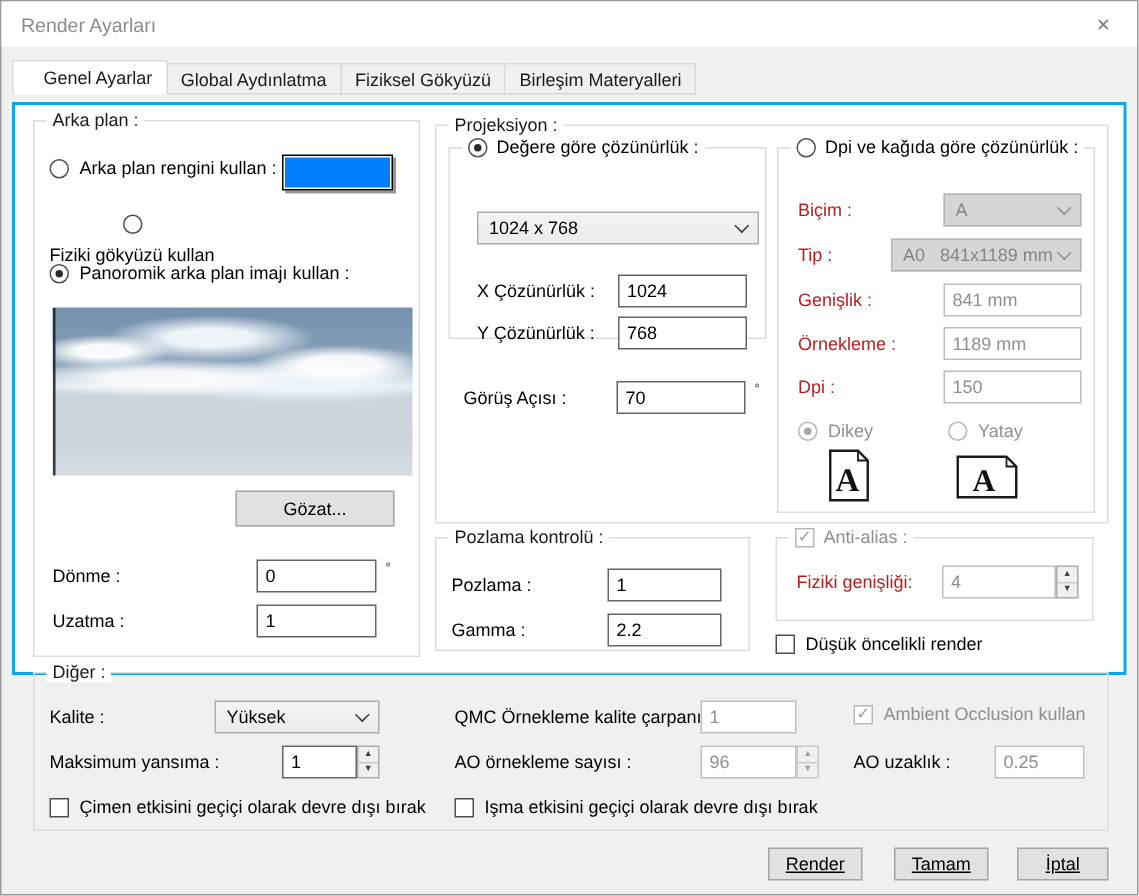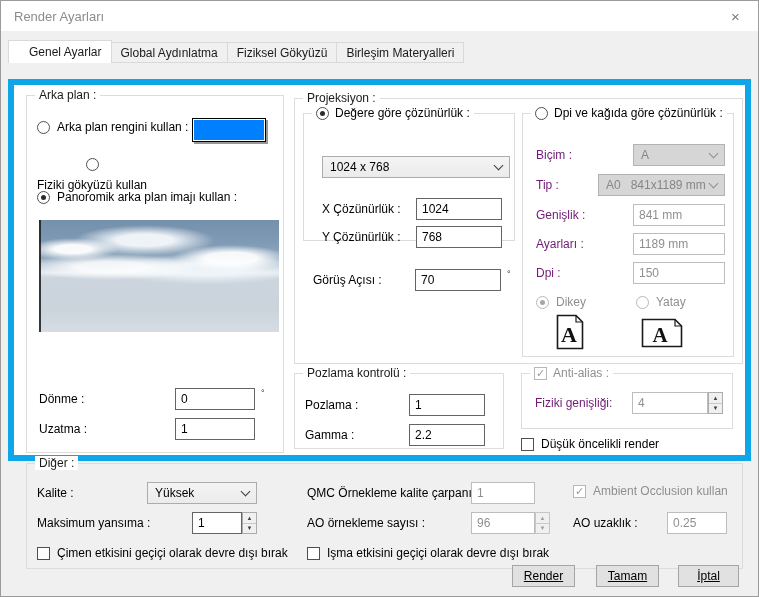--- a/index.html
+++ b/index.html
@@ -8,28 +8,28 @@
 
   .titlebar { position:absolute; left:1px; top:1px; width:757px; height:30px; background:#ffffff; }
   .title { position:absolute; left:13px; top:8px; font-size:13px; color:#8c8c8c; }
   .closebtn { position:absolute; right:0; top:0; width:45px; height:30px; display:flex; align-items:center; justify-content:center; font-size:15px; color:#7b7b7b; cursor:pointer; }
 
   .tabs { position:absolute; left:8px; top:40px; height:23px; display:flex; align-items:flex-end; }
   .tab { height:21px; padding:0 9px; display:flex; align-items:center; background:#f0f0f0; border:1px solid #d9d9d9; border-left:none; color:#1a1a1a; }
   .tab:first-child { border-left:1px solid #d9d9d9; }
   .tab.active { height:23px; background:#fff; border:1px solid #d9d9d9; border-bottom:none; position:relative; z-index:3;padding-left:20px; }
 
-  .page { position:absolute; left:8px; top:79px; width:743px; height:382px; background:#fff; border:6px solid #0ea5e9; }
+  .page { position:absolute; left:8px; top:68px; width:743px; height:382px; background:#fff; border:2px solid #0ea5e9; }
 
   .group { position:absolute; border:1px solid #dcdcdc; }
   .glabel { position:absolute; top:-8px; left:8px; background:#fff; padding:0 4px; white-space:nowrap; color:#1a1a1a; }
   .gcap { position:absolute; top:-8px; left:8px; background:#fff; padding:0 4px; display:flex; align-items:center; gap:6px; white-space:nowrap; z-index:2; }
 
   .lbl { position:absolute; white-space:nowrap; color:#000; }
-  .lbl.dis { color:#701a75; }
+  .lbl.dis { color:#b91c1c; }
 
   .tf { position:absolute; background:#fff; border:1px solid #646464; line-height:20px; padding:0 5px; overflow:hidden; white-space:pre; }
   .tf.dis { border-color:#bdbdbd; color:#8f8f8f; }
 
   .cmb { position:absolute; display:flex; align-items:center; background:linear-gradient(#f4f4f4,#ebebeb); border:1px solid #acacac; padding:0 7px; cursor:default; }
   .cmb .cv { flex:1; white-space:pre; overflow:hidden; }
   .chev { width:7px; height:7px; border-right:1px solid #3c3c3c; border-bottom:1px solid #3c3c3c; transform:rotate(45deg); margin-top:-4px; flex:none; }
   .cmb.dis { background:#d6d6d6; border-color:#b3b3b3; color:#868686; }
   .cmb.dis .chev { border-color:#909090; }
 
@@ -102,20 +102,21 @@
         <span>Fiziki gökyüzü kullan</span>
       </div>
 
       <div class="rrow" style="left:10px; top:94px;">
         <span class="rb sel"></span>
         <span>Panoromik arka plan imajı kullan :</span>
       </div>
 
       <div class="pano" style="left:12px; top:124px; width:240px; height:112px;"></div>
 
+      <div class="btn" style="left:134px; top:246px; width:106px; height:24px;">Gözat...</div>
 
       <div class="lbl" style="left:12px; top:296px;">Dönme :</div>
       <div class="tf" style="left:148px; top:292px; width:80px; height:22px;">0</div>
       <div class="deg" style="left:234px; top:292px;">°</div>
 
       <div class="lbl" style="left:12px; top:326px;">Uzatma :</div>
       <div class="tf" style="left:148px; top:322px; width:80px; height:22px;">1</div>
     </div>
 
     <div class="group" style="left:280px; top:13px; width:449px; height:266px;padding-left:31px;">
@@ -154,21 +155,21 @@
 
         <div class="lbl dis" style="left:13px; top:64px;">Tip :</div>
         <div class="cmb dis" style="left:75px; top:60px; width:127px; height:22px;">
           <span class="cv">A0   841x1189 mm</span>
           <span class="chev"></span>
         </div>
 
         <div class="lbl dis" style="left:13px; top:94px;">Genişlik :</div>
         <div class="tf dis" style="left:110px; top:90px; width:92px; height:22px;">841 mm</div>
 
-        <div class="lbl dis" style="left:13px; top:123px;">Ayarları :</div>
+        <div class="lbl dis" style="left:13px; top:123px;">Örnekleme :</div>
         <div class="tf dis" style="left:110px; top:119px; width:92px; height:22px;">1189 mm</div>
 
         <div class="lbl dis" style="left:13px; top:152px;">Dpi :</div>
         <div class="tf dis" style="left:110px; top:148px; width:92px; height:22px;">150</div>
 
         <div class="rrow" style="left:13px; top:181px;">
           <span class="rb dis sel"></span>
           <span class="dis-text">Dikey</span>
         </div>
         <div class="rrow" style="left:113px; top:181px;">

